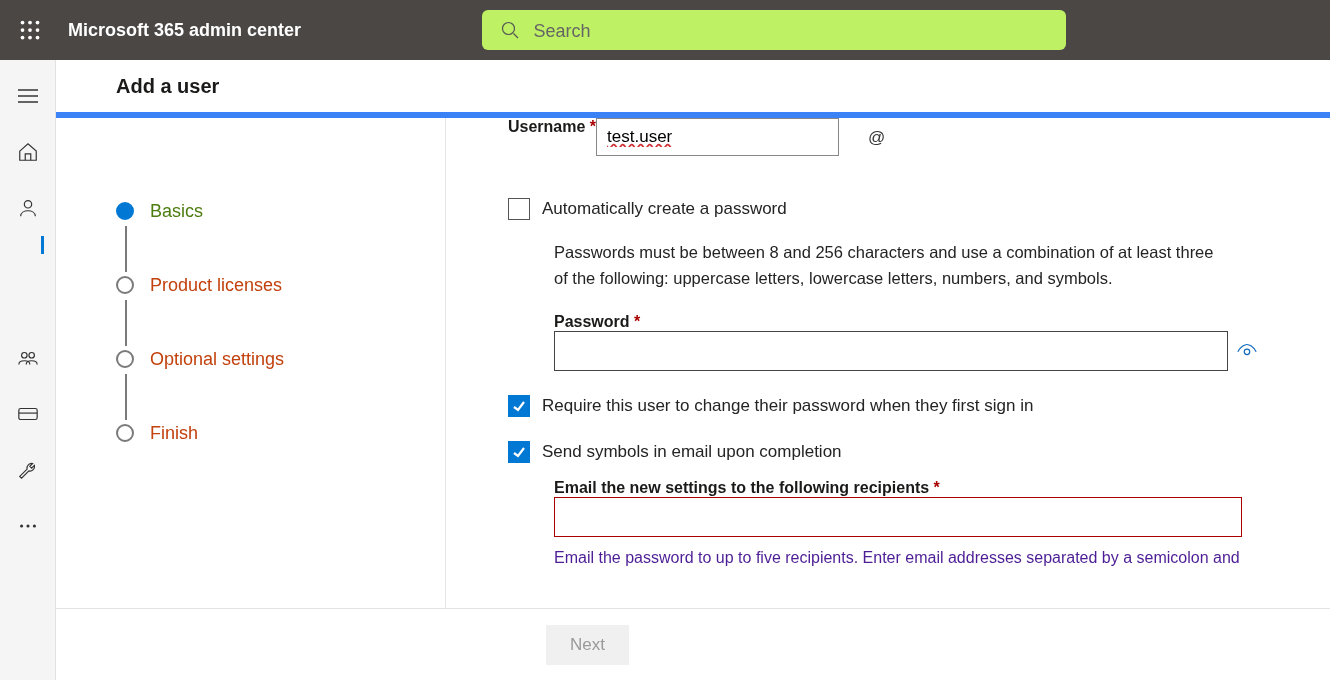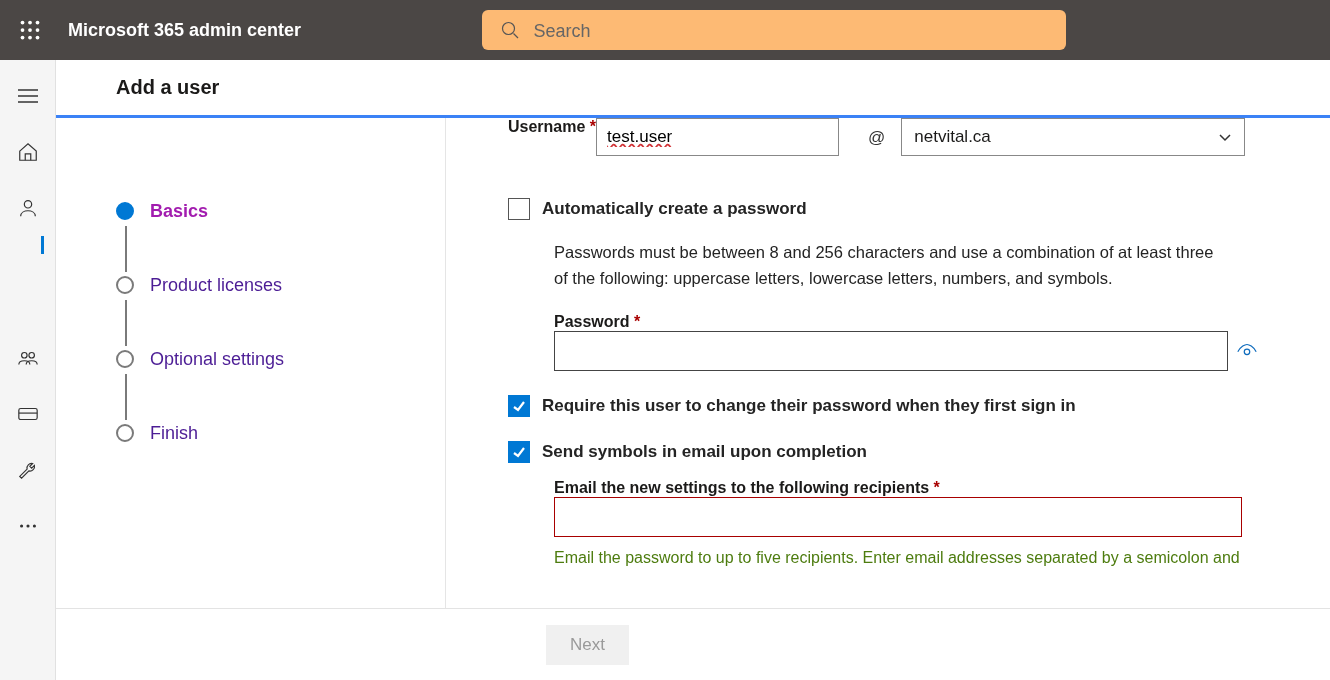--- a/index.html
+++ b/index.html
@@ -39,21 +39,21 @@
     left: -12px;
   }
   .search {
     width: 100%;
     height: 40px;
     border-radius: 6px;
     border: none;
     padding: 3px 16px 0 52px;
     font-size: 18px;
     color: #333;
-    background: #fdba74;
+    background: #bef264;
   }
   .search::placeholder { color: #666; font-size: 18px; }
   .search-icon {
     position: absolute;
     left: 18px; top: 10px;
     width: 20px; height: 20px;
     color: #666;
   }
   .search-icon svg { width: 20px; height: 20px; stroke: #555; fill:none; stroke-width:1.2; }
 
@@ -106,21 +106,21 @@
     bottom: 0;
     background: #fff;
     display: flex;
     flex-direction: column;
   }
   .panel-header {
     height: 58px;
     display: flex;
     align-items: center;
     padding-left: 60px;
-    border-bottom: 3px solid #3b82f6;
+    border-bottom: 6px solid #3b82f6;
   }
   .panel-title {
     font-size: 20px;
     font-weight: 600;
     color: #1b1a19;
   }
   .panel-body {
     flex: 1 1 auto;
     display: flex;
     position: relative;
@@ -134,22 +134,22 @@
     padding: 56px 20px 20px 60px;
   }
   .step-list { list-style:none; margin:0; padding:0; }
   .step { position:relative; display:flex; align-items:center; height:74px; }
   .step .dot {
     width:18px; height:18px; border:2px solid #7a7a7a; border-radius:50%;
     background:#fff; margin-right: 16px;
     flex:0 0 auto;
   }
   .step.current .dot { background:#0078d4; border-color:#0078d4; }
-  .step .label { font-size:18px; color:#4c1d95; }
-  .step.current .label { font-weight:700; color:#a21caf; }
+  .step .label { font-size:18px; color:#c2410c; }
+  .step.current .label { font-weight:400; color:#4d7c0f; }
   .step .line {
     position:absolute;
     left:9px;
     top:52px;
     width:1.5px;
     height:46px;
     background:#7a7a7a;
   }
   .step:last-child .line { display:none; }
 
@@ -186,21 +186,21 @@
     border:1px solid #888;
     display:flex;
     align-items:center;
     justify-content:space-between;
     padding:0 12px;
     width:344px;
     font-size:17px;
   }
   .dropdown svg { width:14px; height:14px; stroke:#333; fill:none; stroke-width:1.5; }
 
-  .checkbox-row { display:flex; align-items:center; margin-top:42px;font-weight:bold; }
+  .checkbox-row { display:flex; align-items:center; margin-top:42px; }
   .chk {
     width:22px; height:22px;
     border:1px solid #555;
     margin-right:12px;
     display:flex; align-items:center; justify-content:center;
   }
   .chk.checked { background:#0078d4; border-color:#0078d4; }
   .chk.checked svg { width:14px; height:14px; stroke:#fff; stroke-width:2.2; fill:none; }
   .chk-label { font-size:17px; color:#242424; }
 
@@ -222,21 +222,21 @@
 
   .checkbox-row.tight { margin-top:24px; }
 
   .email-field { margin-top:16px; }
   .email-input {
     width:688px; height:40px;
     border:1.5px solid #a80000;
     padding:4px 10px;
     font-size:17px;
   }
-  .error-caption { color:#4d7c0f; font-size:16px; margin-top:12px; max-width:700px; }
+  .error-caption { color:#4c1d95; font-size:16px; margin-top:12px; max-width:700px; }
 
   
   .panel-footer {
     height:72px;
     border-top:1px solid #e3e3e3;
     display:flex;
     align-items:center;
     padding-left:490px;
   }
   .next-btn {
@@ -369,26 +369,20 @@
       <div class="row">
         <div class="field" style="width:344px">
           <span class="field-label">
             <span>Username</span>
             <span class="req">*</span>
           </span>
           <input class="text-input spell" type="text" value="test.user" style="">
         </div>
         <span class="at">@</span>
         <div class="field">
-          <div class="dropdown">
-            <span>netvital.ca</span>
-            <svg viewBox="0 0 14 14">
-                <polyline points="2,5 7,10 12,5"></polyline>
-              </svg>
-          </div>
         </div>
       </div>
 
       <div class="checkbox-row">
         <span class="chk"></span>
         <span class="chk-label">Automatically create a password</span>
       </div>
 
       <div class="indent">
         <div class="help-text">Passwords must be between 8 and 256 characters and use a combination of at least three of the following: uppercase letters, lowercase letters, numbers, and symbols.</div>

